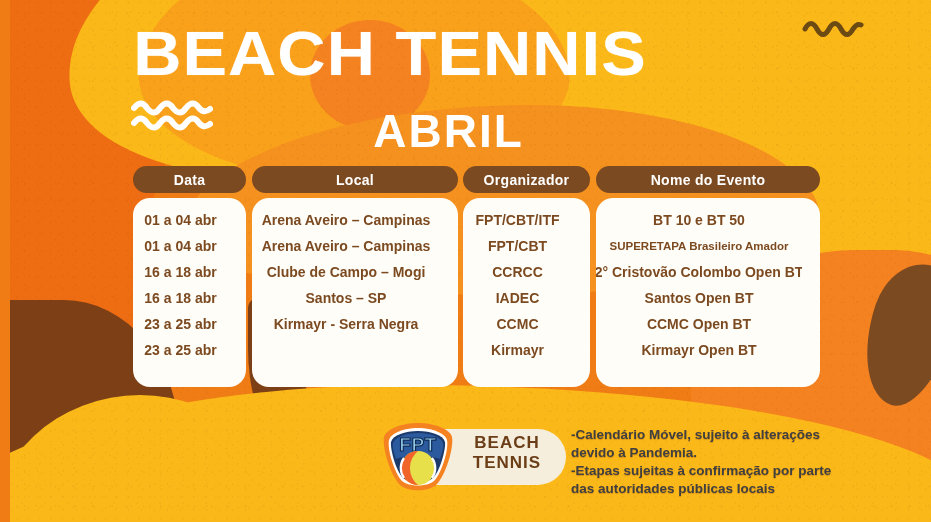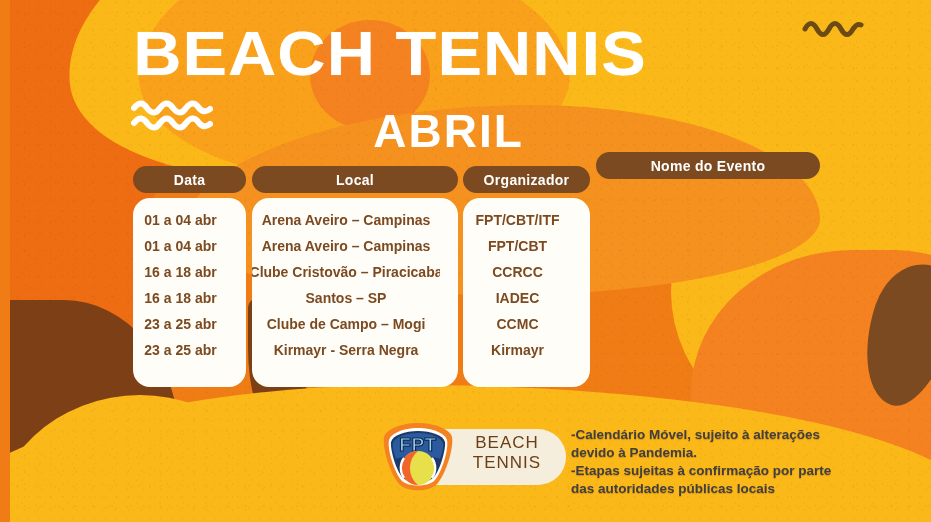--- a/index.html
+++ b/index.html
@@ -142,21 +142,21 @@
   .cell.small{font-size:11.5px;}
 
   
   #logo{position:absolute;left:370px;top:421px;width:186px;height:72px;}
   .logo-pill{
     position:absolute;left:28px;top:8px;width:158px;height:56px;
     background:#F6EEDC;border-radius:28px;
   }
   .logo-pill-text{
     position:absolute;left:78px;top:12px;width:98px;
-    color:#6B3E18;font-weight:normal;font-size:17px;line-height:20px;
+    color:#6B3E18;font-weight:bold;font-size:17px;line-height:20px;
     letter-spacing:1px;text-align:center;
   }
   #shield{position:absolute;left:0;top:0;width:76px;height:72px;}
 
   
   #note{
     position:absolute;left:561px;top:426px;width:364px;
     color:#404040;font-weight:bold;font-size:13.5px;line-height:18px;
     text-shadow:0 1px 1px rgba(150,70,10,.35);
   }
@@ -209,41 +209,48 @@
         <div class="cell">23 a 25 abr</div>
         <div class="cell">23 a 25 abr</div>
       </div>
     </div>
 
     <div class="col" style="left:242px;top:166px;width:206px;">
       <div class="col-head">Local</div>
       <div class="col-body">
         <div class="cell">Arena Aveiro – Campinas</div>
         <div class="cell">Arena Aveiro – Campinas</div>
-        <div class="cell">Clube Cristovão – Piracicaba</div>
+        <div class="cell">Clube de Campo – Mogi</div>
         <div class="cell">Santos – SP</div>
-        <div class="cell">Clube de Campo – Mogi</div>
         <div class="cell">Kirmayr - Serra Negra</div>
       </div>
     </div>
 
     <div class="col" style="left:453px;top:166px;width:127px;">
       <div class="col-head">Organizador</div>
       <div class="col-body">
         <div class="cell">FPT/CBT/ITF</div>
         <div class="cell">FPT/CBT</div>
         <div class="cell">CCRCC</div>
         <div class="cell">IADEC</div>
         <div class="cell">CCMC</div>
         <div class="cell">Kirmayr</div>
       </div>
     </div>
 
-    <div class="col" style="left:586px;top:152px;width:224px;">
+    <div class="col" style="left:586px;top:166px;width:224px;">
       <div class="col-head">Nome do Evento</div>
+      <div class="col-body">
+        <div class="cell">BT 10 e BT 50</div>
+        <div class="cell small">SUPERETAPA Brasileiro Amador</div>
+        <div class="cell">2° Cristovão Colombo Open BT</div>
+        <div class="cell">Santos Open BT</div>
+        <div class="cell">CCMC Open BT</div>
+        <div class="cell">Kirmayr Open BT</div>
+      </div>
     </div>
 
   </div>
 
   <div id="logo">
     <div class="logo-pill"></div>
     <div class="logo-pill-text">
       <div>BEACH</div>
       <div>TENNIS</div>
     </div>

